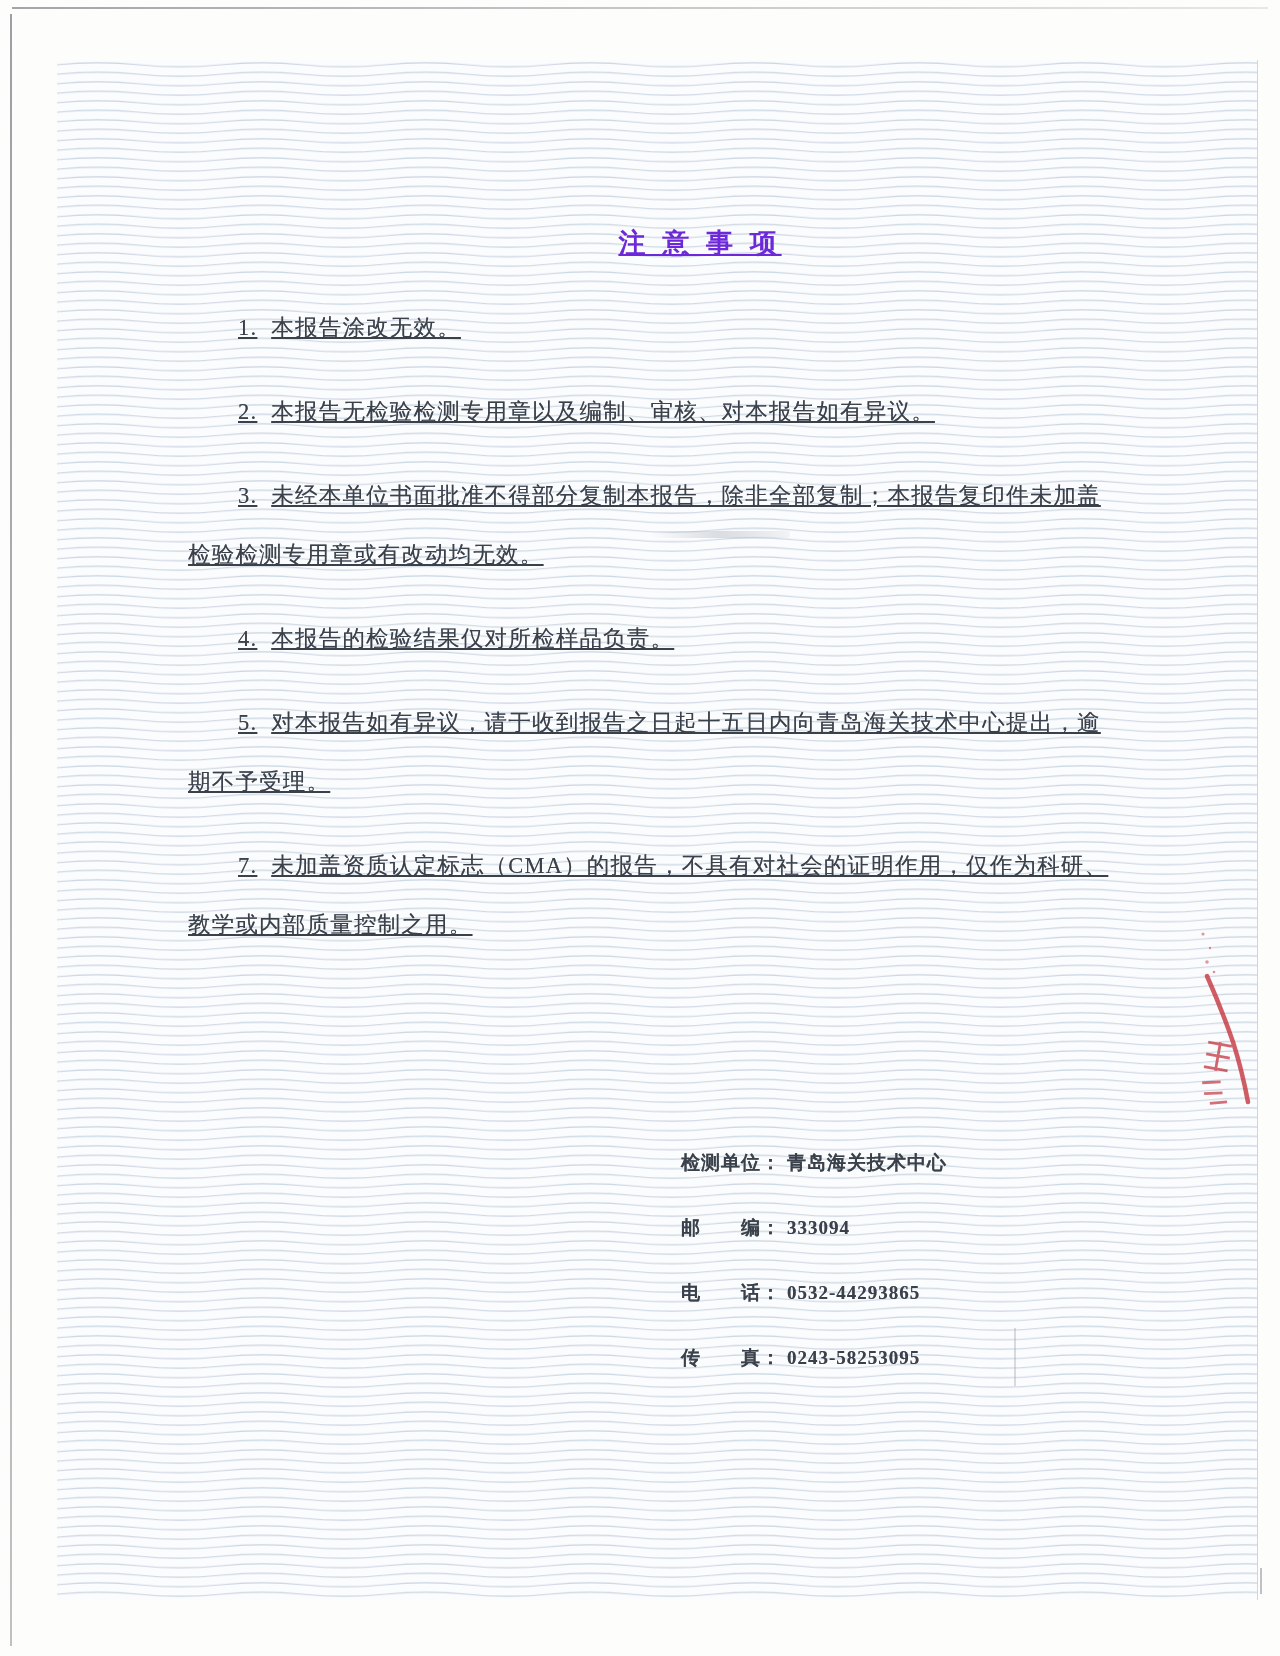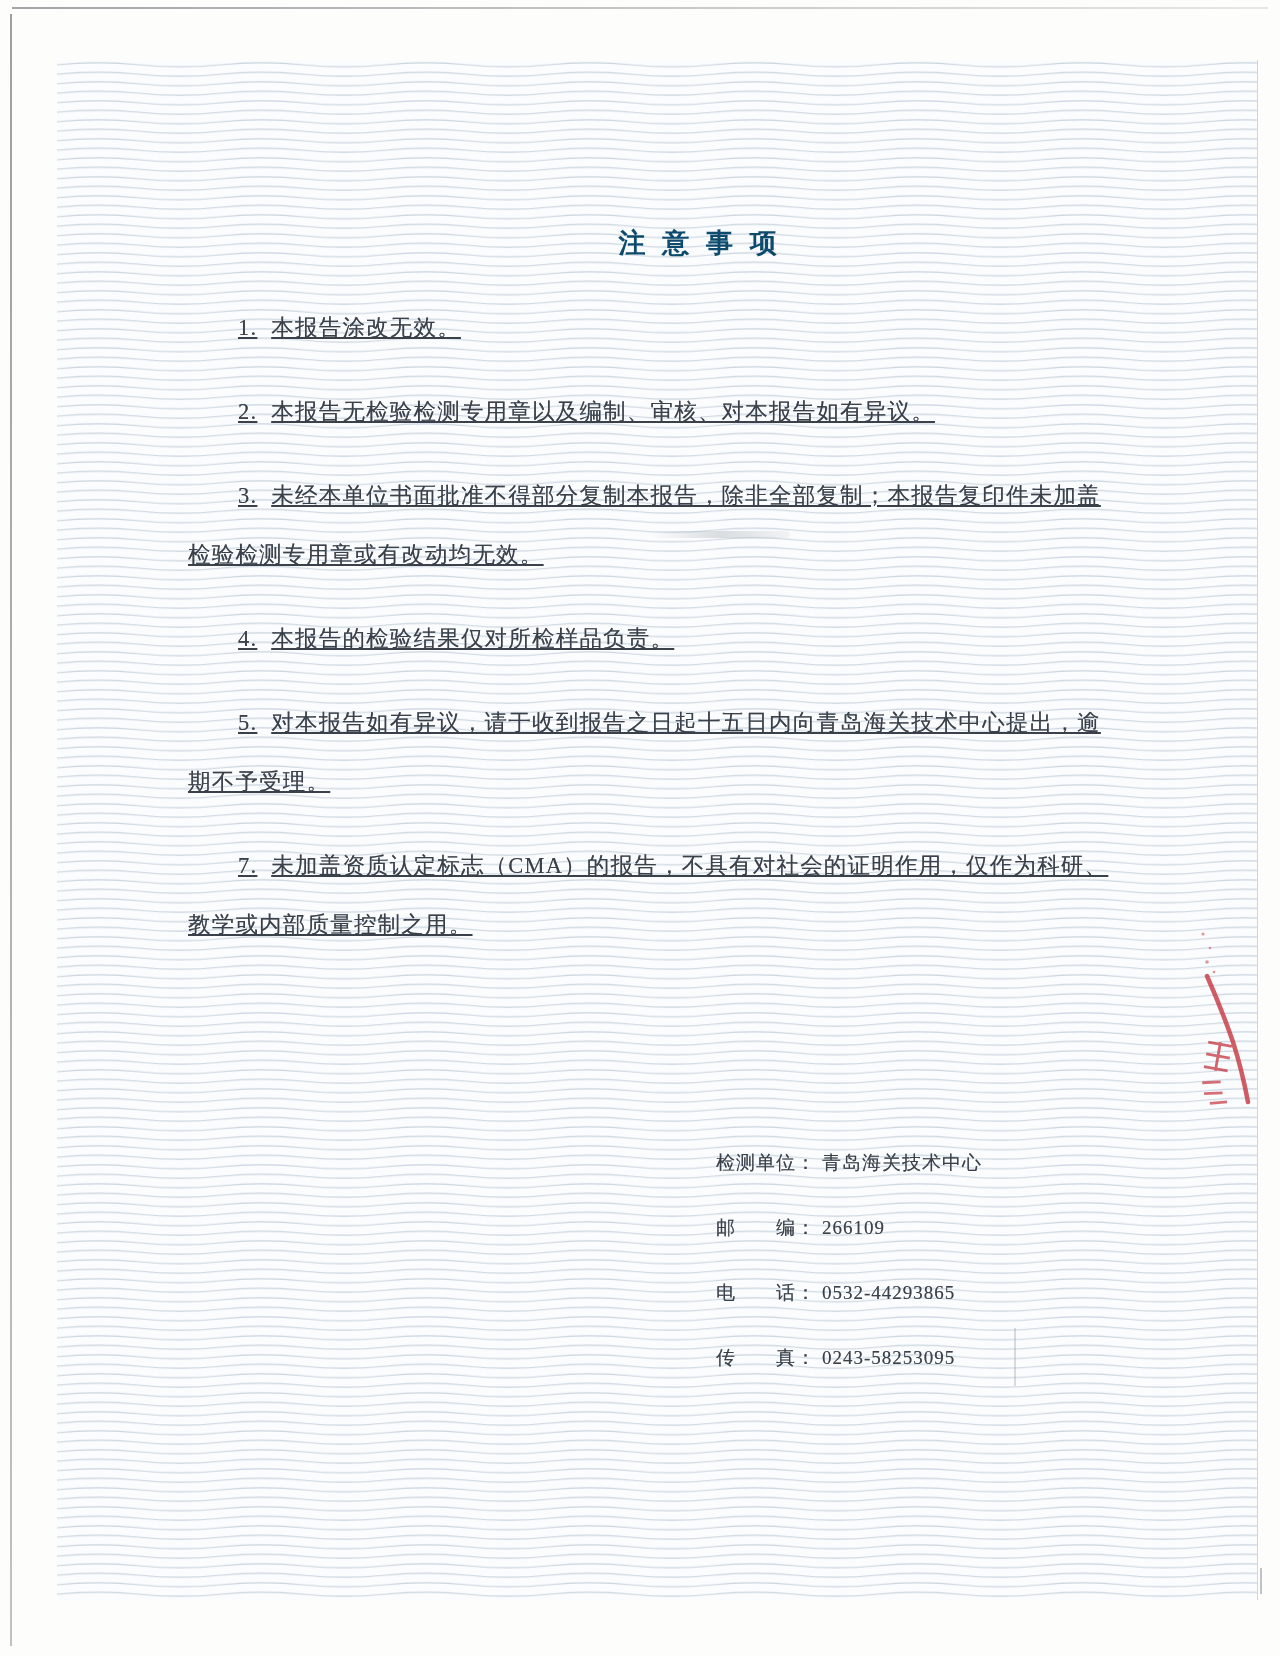--- a/index.html
+++ b/index.html
@@ -19,32 +19,32 @@
   
   .paper{
     position:absolute;left:57px;top:60px;width:1200px;height:1540px;
     background:#fbfcfd;overflow:hidden;
     border-right:1px solid rgba(160,165,170,.45);
   }
   .waves{position:absolute;left:0;top:0;}
   .title{
     position:absolute;top:165px;left:0;width:100%;box-sizing:border-box;
     padding-left:86px;text-align:center;
-    font-size:27px;font-weight:bold;letter-spacing:5px;color:#0c4a6e;
+    font-size:27px;font-weight:bold;letter-spacing:5px;color:#6d28d9;text-decoration:underline;
   }
   .items{
     position:absolute;left:131px;top:238px;width:930px;
     font-size:22.5px;letter-spacing:1.2px;line-height:59px;
   }
   .items p{margin:0 0 25px 0;text-indent:50px;
     text-shadow:0 0 .5px rgba(58,65,75,.55);text-decoration:underline;}
   .num{padding-right:14px;}
   .contact{
-    position:absolute;left:659px;top:1090px;
-    font-size:19px;letter-spacing:1px;
+    position:absolute;left:624px;top:1090px;
+    font-size:19px;letter-spacing:1px;font-weight:bold;
   }
   .contact .row{height:26px;line-height:26px;margin-bottom:39px;white-space:nowrap;
     text-shadow:0 0 .5px rgba(58,65,75,.5);}
   .contact .val{margin-left:6px;}
   .smudge{position:absolute;left:593px;top:471px;width:140px;height:7px;border-radius:4px;
     background:linear-gradient(90deg,rgba(130,140,150,0),rgba(130,140,150,.28),rgba(130,140,150,.08));}
   .stray-line{position:absolute;left:957px;top:1268px;width:2px;height:58px;
     background:rgba(150,158,168,.35);}
   .stamp{position:absolute;left:1120px;top:860px;width:110px;height:270px;}
 </style>
@@ -72,21 +72,21 @@
     <p><span class="num">1.</span><span>本报告涂改无效。</span></p>
     <p><span class="num">2.</span><span>本报告无检验检测专用章以及编制、审核、对本报告如有异议。</span></p>
     <p><span class="num">3.</span><span>未经本单位书面批准不得部分复制本报告，除非全部复制；本报告复印件未加盖检验检测专用章或有改动均无效。</span></p>
     <p><span class="num">4.</span><span>本报告的检验结果仅对所检样品负责。</span></p>
     <p><span class="num">5.</span><span>对本报告如有异议，请于收到报告之日起十五日内向青岛海关技术中心提出，逾期不予受理。</span></p>
     <p><span class="num">7.</span><span>未加盖资质认定标志（CMA）的报告，不具有对社会的证明作用，仅作为科研、教学或内部质量控制之用。</span></p>
   </div>
 
   <div class="contact">
     <div class="row"><span>检测单位：</span><span class="val">青岛海关技术中心</span></div>
-    <div class="row"><span>邮　　编：</span><span class="val">266109</span></div>
+    <div class="row"><span>邮　　编：</span><span class="val">333094</span></div>
     <div class="row"><span>电　　话：</span><span class="val">0532-44293865</span></div>
     <div class="row"><span>传　　真：</span><span class="val">0243-58253095</span></div>
   </div>
 
   <div class="smudge"></div>
   <div class="stray-line"></div>
 
   <svg class="stamp" width="110" height="270">
     <g style="stroke:var(--stamp-red,#c5343f);fill:var(--stamp-red,#c5343f)">
       <circle cx="26" cy="14" r="1.6" stroke="none" opacity=".5"></circle>

